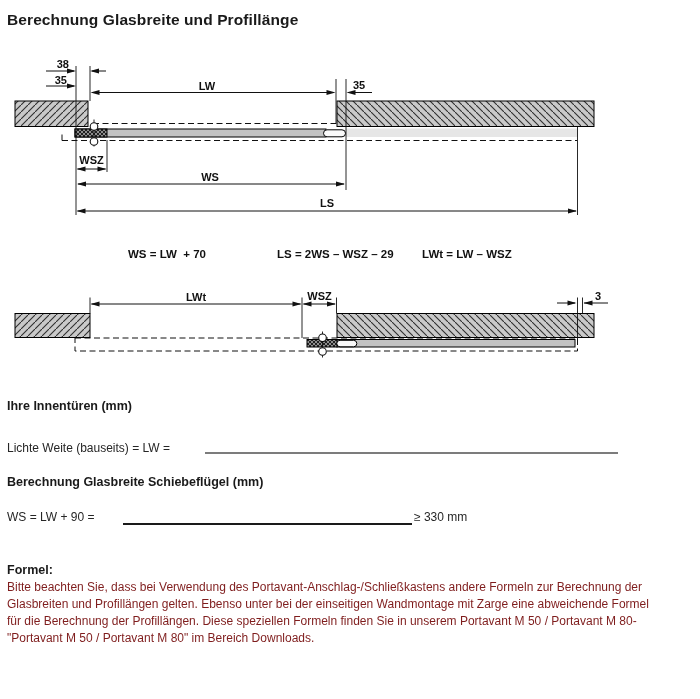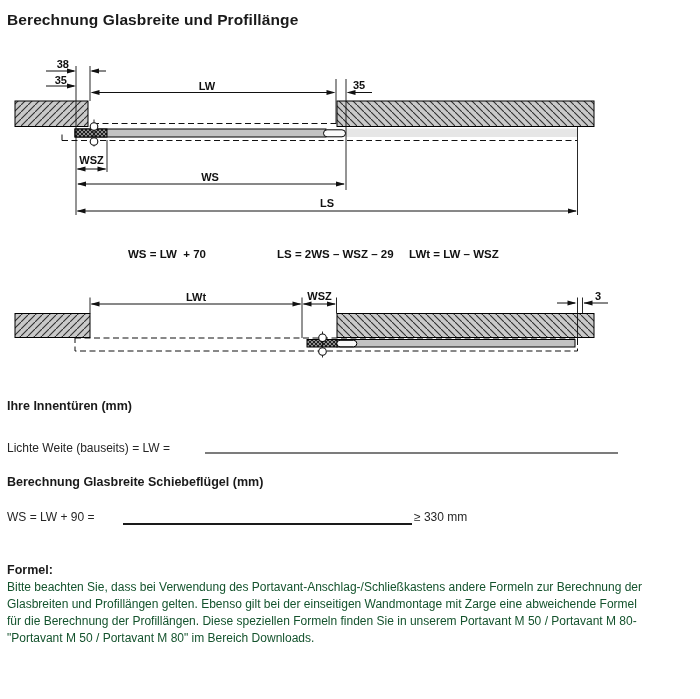--- a/index.html
+++ b/index.html
@@ -6,21 +6,21 @@
   body{
     width:700px;height:699px;position:relative;background:#ffffff;
     font-family:"Liberation Sans",sans-serif;color:#1a1a1a;overflow:hidden;
   }
   .abs{position:absolute;}
   .title{font-weight:bold;font-size:15.5px;letter-spacing:0.1px;}
   .h2{font-weight:bold;font-size:12.5px;}
   .bodytxt{font-size:12px;color:#262626;}
   .formula{font-weight:bold;font-size:11.5px;white-space:pre;color:#111;}
   .fill-line{position:absolute;}
-  .note-line{white-space:nowrap;font-size:12px;color:#14532d;line-height:17px;}
+  .note-line{white-space:nowrap;font-size:12px;color:#7f1d1d;line-height:17px;}
   svg{position:absolute;left:0;display:block;}
   .dim-label{font-family:"Liberation Sans",sans-serif;font-weight:bold;font-size:11px;fill:#111;}
   .dim{stroke:#111;stroke-width:1;}
   .ext{stroke:#111;stroke-width:0.9;}
   .dash{stroke:#111;stroke-width:1;stroke-dasharray:6 3.5;fill:none;}
   .ah{fill:#111;stroke:none;}
   .wallstroke{stroke:#000;stroke-width:1;}
 </style>
 </head>
 <body>
@@ -117,21 +117,21 @@
   <g>
     <line class="dim" x1="77.5" y1="211" x2="576" y2="211"></line>
     <polygon class="ah" points="76.5,211 85.5,208.4 85.5,213.6"></polygon>
     <polygon class="ah" points="577,211 568,208.4 568,213.6"></polygon>
     <text class="dim-label" x="327" y="207" text-anchor="middle">LS</text>
   </g>
 </svg>
 
 <div class="abs formula" style="left:128px;top:248px;">WS = LW  + 70</div>
 <div class="abs formula" style="left:277px;top:248px;">LS = 2WS – WSZ – 29</div>
-<div class="abs formula" style="left:409px;top:248px;">LWt = LW – WSZ</div>
+<div class="abs formula" style="left:422px;top:248px;">LWt = LW – WSZ</div>
 
 <svg style="top:285px;" width="700" height="85" viewBox="0 285 700 85">
   <defs>
     <pattern id="hL2" width="7" height="7" patternUnits="userSpaceOnUse">
       <rect width="7" height="7" fill="#c9c9c9"></rect>
       <path d="M-1 8 L8 -1" stroke="#2e2e2e" stroke-width="1.1"></path>
     </pattern>
     <pattern id="hR2" width="7" height="7" patternUnits="userSpaceOnUse">
       <rect width="7" height="7" fill="#c9c9c9"></rect>
       <path d="M-1 -1 L8 8" stroke="#2e2e2e" stroke-width="1.1"></path>
@@ -195,16 +195,16 @@
 
 <div class="abs h2" style="left:7px;top:475px;">Berechnung Glasbreite Schiebeflügel (mm)</div>
 
 <div class="abs bodytxt" style="left:7px;top:510px;">WS = LW + 90 =</div>
 <div class="fill-line" style="left:123px;top:523px;width:289px;height:2px;background:#1a1a1a;"></div>
 <div class="abs bodytxt" style="left:414px;top:510px;">≥ 330 mm</div>
 
 <div class="abs h2" style="left:7px;top:563px;">Formel:</div>
 <div class="abs" style="left:7px;top:579px;">
   <div class="note-line">Bitte beachten Sie, dass bei Verwendung des Portavant-Anschlag-/Schließkastens andere Formeln zur Berechnung der</div>
-  <div class="note-line">Glasbreiten und Profillängen gelten. Ebenso gilt bei der einseitigen Wandmontage mit Zarge eine abweichende Formel</div>
+  <div class="note-line">Glasbreiten und Profillängen gelten. Ebenso unter bei der einseitigen Wandmontage mit Zarge eine abweichende Formel</div>
   <div class="note-line">für die Berechnung der Profillängen. Diese speziellen Formeln finden Sie in unserem Portavant M 50 / Portavant M 80-</div>
   <div class="note-line">"Portavant M 50 / Portavant M 80" im Bereich Downloads.</div>
 </div>
 
 </body></html>

